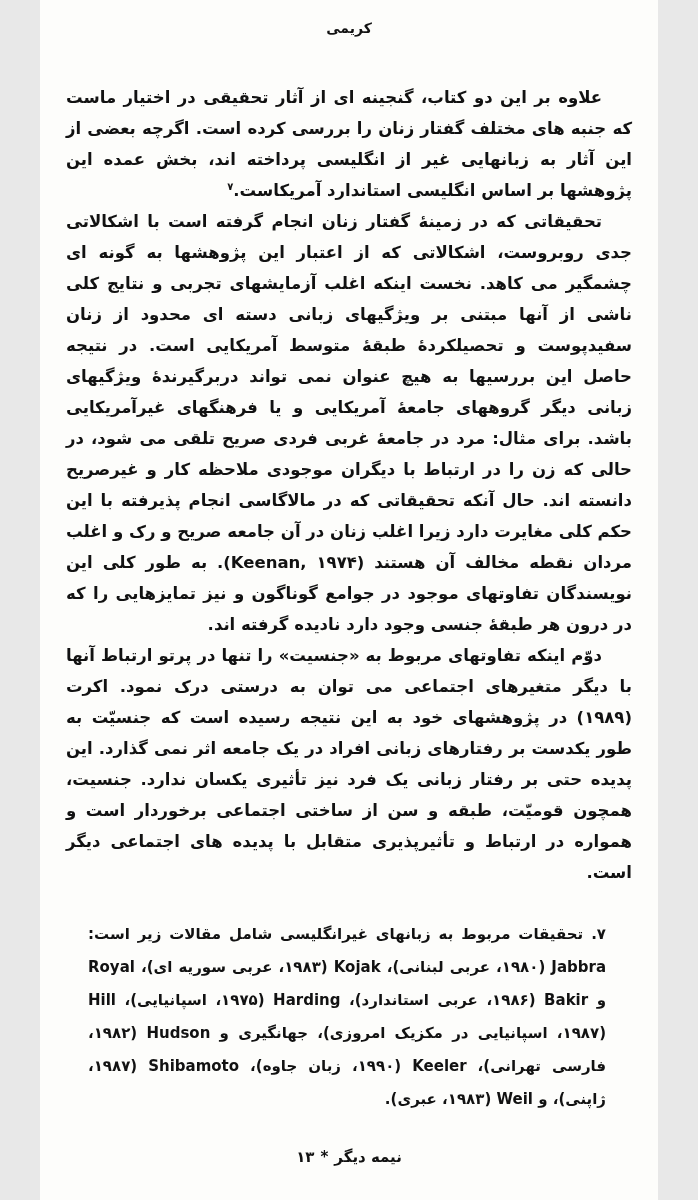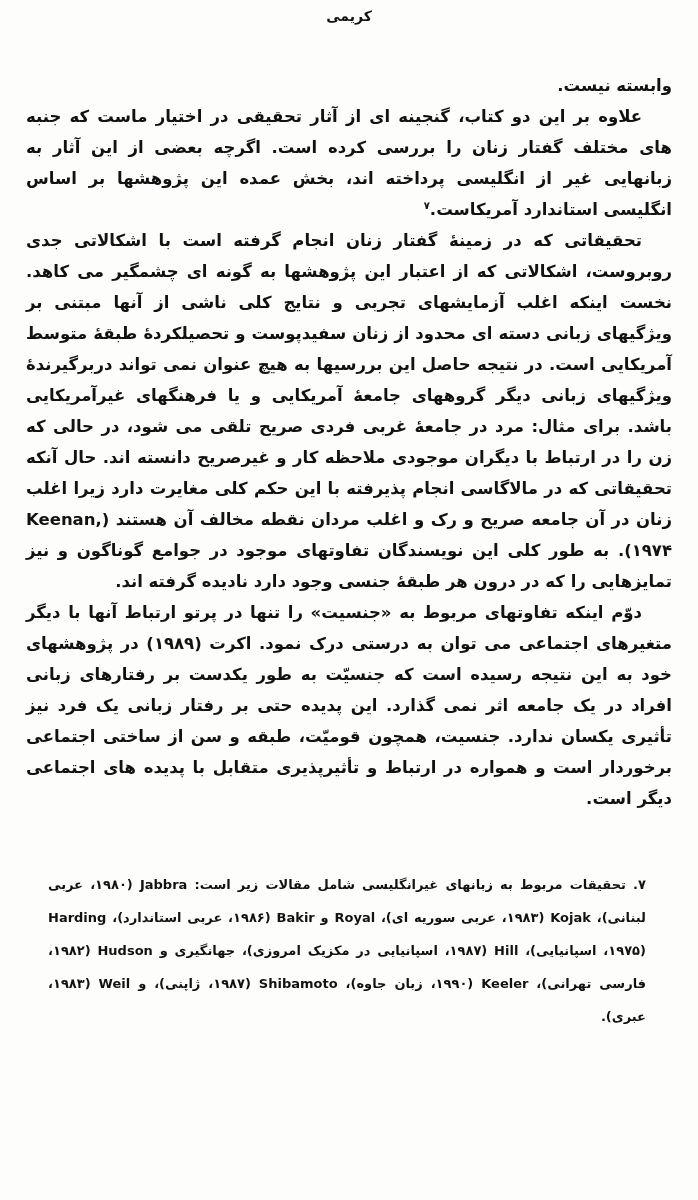--- a/index.html
+++ b/index.html
@@ -2,29 +2,29 @@
 <html lang="fa" dir="rtl"><head>
 <meta charset="utf-8">
 <style>
   html, body {
     margin: 0;
     padding: 0;
     background: #e8e8e8;
   }
   .page {
     position: relative;
-    width: 698px;
+    width: 618px;
     height: 1200px;
     margin: 0 auto;
     background: #fdfdfb;
     color: #121212;
     direction: rtl;
     font-family: "DejaVu Sans", sans-serif;
     box-sizing: border-box;
-    padding: 8px 26px 0 26px;
+    padding: 20px 26px 0 26px;
     overflow: hidden;
   }
   .running-head {
     text-align: center;
     font-size: 14px;
     font-weight: 700;
     letter-spacing: 0.5px;
   }
   .article {
     margin-top: 46px;
@@ -41,22 +41,22 @@
   .para.no-indent {
     text-indent: 0;
   }
   .fn-marker {
     font-size: 10px;
     font-weight: 700;
     line-height: 0;
     vertical-align: super;
   }
   .footnote {
-    margin: 54px 26px 0 22px;
-    font-size: 13px;
+    margin: 30px 26px 0 22px;
+    font-size: 15px;
     font-weight: 700;
     line-height: 33px;
     text-align: justify;
   }
   .page-footer {
     position: absolute;
     left: 0;
     right: 0;
     bottom: 34px;
     text-align: center;
@@ -69,27 +69,29 @@
 </style>
 </head>
 <body>
 
 <div class="page">
 
   <div class="running-head">کریمی</div>
 
   <div class="article">
 
-    <p class="para no-indent">وابسته نیست.</p>
 
     <p class="para"><span>علاوه بر این دو کتاب، گنجینه ای از آثار تحقیقی در اختیار ماست که جنبه های مختلف گفتار زنان را بررسی کرده است. اگرچه بعضی از این آثار به زبانهایی غیر از انگلیسی پرداخته اند، بخش عمده این پژوهشها بر اساس انگلیسی استاندارد آمریکاست.</span><sup class="fn-marker">۷</sup></p>
 
     <p class="para">تحقیقاتی که در زمینهٔ گفتار زنان انجام گرفته است با اشکالاتی جدی روبروست، اشکالاتی که از اعتبار این پژوهشها به گونه ای چشمگیر می کاهد. نخست اینکه اغلب آزمایشهای تجربی و نتایج کلی ناشی از آنها مبتنی بر ویژگیهای زبانی دسته ای محدود از زنان سفیدپوست و تحصیلکردهٔ طبقهٔ متوسط آمریکایی است. در نتیجه حاصل این بررسیها به هیچ عنوان نمی تواند دربرگیرندهٔ ویژگیهای زبانی دیگر گروههای جامعهٔ آمریکایی و یا فرهنگهای غیرآمریکایی باشد. برای مثال: مرد در جامعهٔ غربی فردی صریح تلقی می شود، در حالی که زن را در ارتباط با دیگران موجودی ملاحظه کار و غیرصریح دانسته اند. حال آنکه تحقیقاتی که در مالاگاسی انجام پذیرفته با این حکم کلی مغایرت دارد زیرا اغلب زنان در آن جامعه صریح و رک و اغلب مردان نقطه مخالف آن هستند (Keenan, ۱۹۷۴). به طور کلی این نویسندگان تفاوتهای موجود در جوامع گوناگون و نیز تمایزهایی را که در درون هر طبقهٔ جنسی وجود دارد نادیده گرفته اند.</p>
 
     <p class="para">دوّم اینکه تفاوتهای مربوط به «جنسیت» را تنها در پرتو ارتباط آنها با دیگر متغیرهای اجتماعی می توان به درستی درک نمود. اکرت (۱۹۸۹) در پژوهشهای خود به این نتیجه رسیده است که جنسیّت به طور یکدست بر رفتارهای زبانی افراد در یک جامعه اثر نمی گذارد. این پدیده حتی بر رفتار زبانی یک فرد نیز تأثیری یکسان ندارد. جنسیت، همچون قومیّت، طبقه و سن از ساختی اجتماعی برخوردار است و همواره در ارتباط و تأثیرپذیری متقابل با پدیده های اجتماعی دیگر است.</p>
 
 
   </div>
 
   <div class="footnote">۷. تحقیقات مربوط به زبانهای غیرانگلیسی شامل مقالات زیر است: Jabbra (۱۹۸۰، عربی لبنانی)، Kojak (۱۹۸۳، عربی سوریه ای)، Royal و Bakir (۱۹۸۶، عربی استاندارد)، Harding (۱۹۷۵، اسپانیایی)، Hill (۱۹۸۷، اسپانیایی در مکزیک امروزی)، جهانگیری و Hudson (۱۹۸۲، فارسی تهرانی)، Keeler (۱۹۹۰، زبان جاوه)، Shibamoto (۱۹۸۷، ژاپنی)، و Weil (۱۹۸۳، عبری).</div>
 
+  <div class="page-footer">
+    <span>نیمه دیگر</span><span>*</span><span>۱۳</span>
+  </div>
 
 </div>
 
 </body></html>

